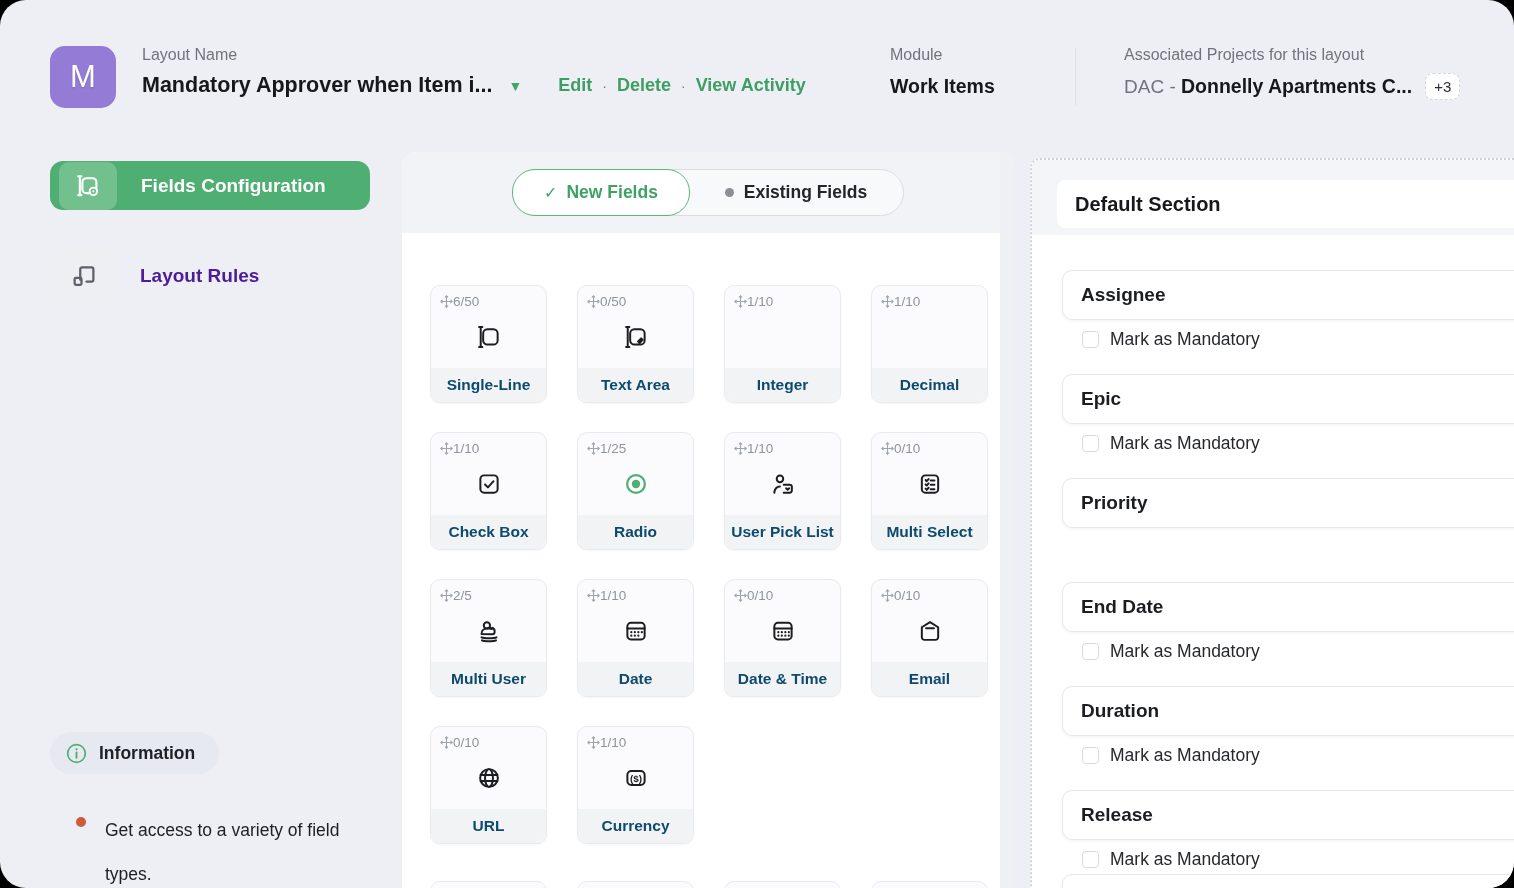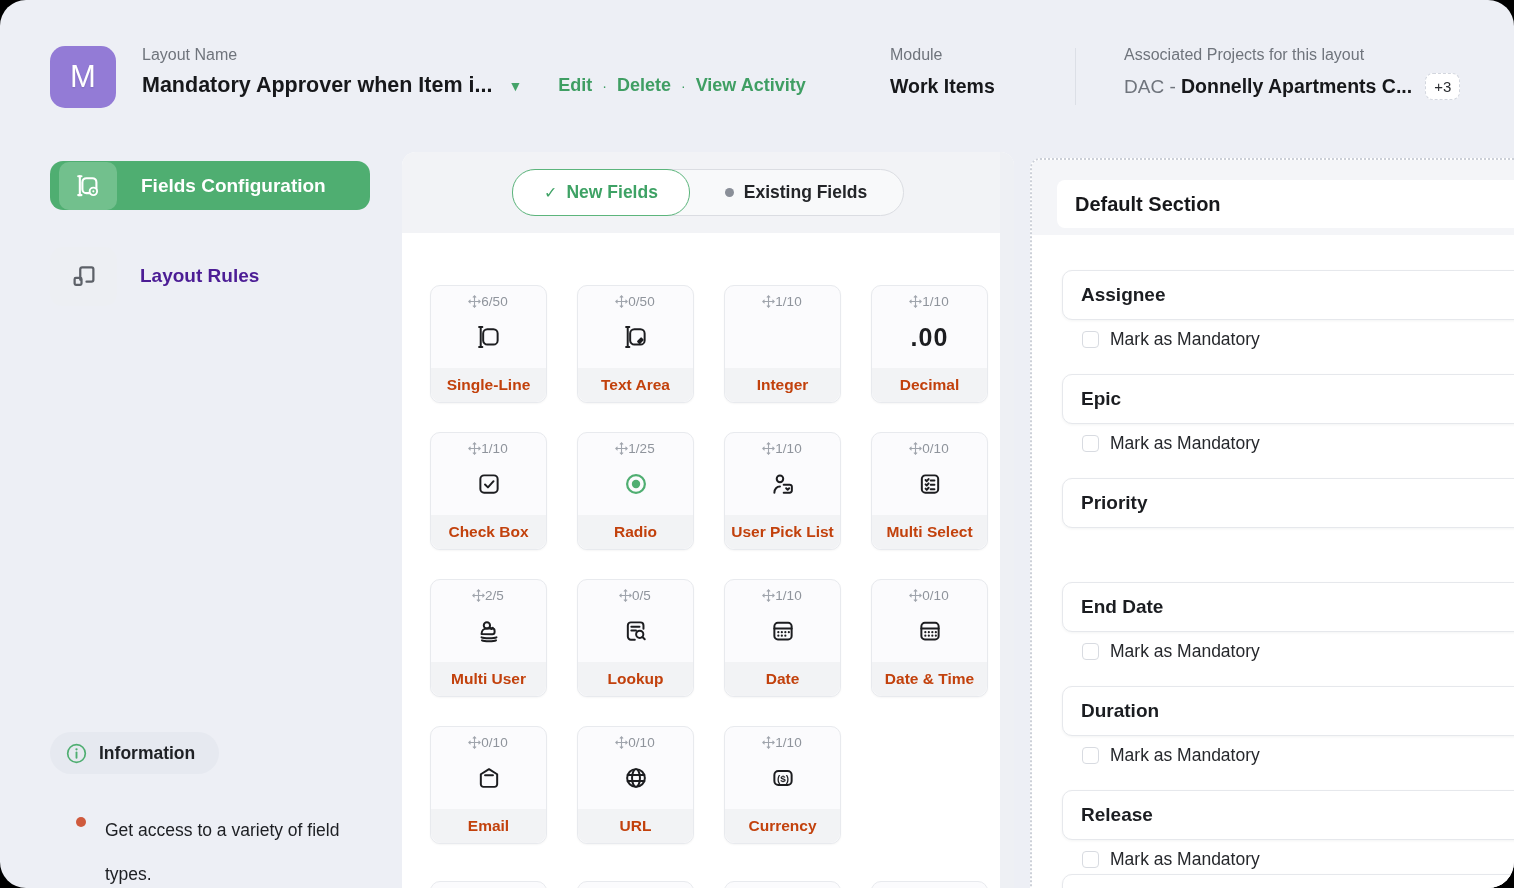--- a/index.html
+++ b/index.html
@@ -57,27 +57,27 @@
   .seg-check { color:#3ea265; font-size:16px; }
   .seg-inactive { flex:1; display:flex; align-items:center; justify-content:center; gap:10px; cursor:pointer; }
   .seg-dot { width:9px; height:9px; border-radius:50%; background:#8a8f98; }
   .seg-inactive .txt { color:#232528; font-size:17.5px; font-weight:600; }
   .scroll-track { position:absolute; right:0; top:0; width:14px; height:100%; background:#eef0f4; border-radius:0 14px 0 0; cursor:pointer; }
 
   .cards-grid { position:absolute; left:28px; top:133px; display:grid; grid-template-columns:repeat(4,117px);
                 grid-auto-rows:118px; column-gap:30px; row-gap:29px; }
   .fcard { position:relative; background:#fbfbfd; border:1px solid #e8eaee; border-radius:10px;
            box-shadow:0 1px 2px rgba(20,25,35,.04); cursor:pointer; }
-  .fcard-top { display:flex; justify-content:center; align-items:center; padding:8px 10px 0 9px; }
+  .fcard-top { display:flex; justify-content:flex-start; align-items:center; padding:8px 10px 0 9px; }
   .fcard-count { font-size:13.5px; color:#8f949c; }
   .fcard-icon { position:absolute; left:0; right:0; top:27px; height:48px; display:flex; align-items:center; justify-content:center; }
   .decimal-glyph { font-size:25px; font-weight:bold; color:#1c1d20; letter-spacing:1px; }
   .fcard-foot { position:absolute; left:0; right:0; bottom:0; height:34px; background:#f2f3f5; border-radius:0 0 10px 10px;
                 display:flex; align-items:center; justify-content:center; }
-  .fcard-foot .txt { font-size:15.5px; font-weight:600; color:#c2410c; white-space:nowrap; }
+  .fcard-foot .txt { font-size:15.5px; font-weight:600; color:#0c4a6e; white-space:nowrap; }
   .clip-row { position:absolute; left:28px; top:729px; display:flex; gap:30px; }
   .clip-card { width:117px; height:12px; background:#fbfbfd; border:1px solid #e8eaee; border-radius:10px 10px 0 0; }
 
   
   .right-panel { position:absolute; left:1030px; top:158px; width:520px; height:740px; background:#fff;
                  border:2px dotted #ccd0d8; border-radius:10px; }
   .rp-head { height:75px; background:#f4f5f8; border-radius:8px 8px 0 0; }
   .section-box { position:relative; top:20px; margin-left:25px; width:480px; height:48px; background:#fff; border-radius:8px;
                  display:flex; align-items:center; padding-left:18px; font-size:20px; font-weight:bold; color:#17181b; cursor:pointer; }
   .rp-body { padding-top:35px; }
@@ -235,23 +235,20 @@
         <div class="fcard">
     <div class="fcard-top">
       <span>
         <svg width="13" height="13" viewBox="0 0 14 14" fill="none" stroke="#a0a5ad" stroke-width="1.2" stroke-linecap="round" stroke-linejoin="round">
           <path d="M7 1.2v11.6M1.2 7h11.6"></path>
           <path d="M5.6 2.4L7 1l1.4 1.4M5.6 11.6L7 13l1.4-1.4M2.4 5.6L1 7l1.4 1.4M11.6 5.6L13 7l-1.4 1.4"></path>
         </svg>
       </span>
       <span class="fcard-count">1/10</span>
     </div>
-    <div class="fcard-icon">
-            <span class="decimal-glyph">.00</span>
-          </div>
     <div class="fcard-foot">
             <span class="txt">Decimal</span>
           </div>
   </div>
         <div class="fcard">
     <div class="fcard-top">
       <span>
         <svg width="13" height="13" viewBox="0 0 14 14" fill="none" stroke="#a0a5ad" stroke-width="1.2" stroke-linecap="round" stroke-linejoin="round">
           <path d="M7 1.2v11.6M1.2 7h11.6"></path>
           <path d="M5.6 2.4L7 1l1.4 1.4M5.6 11.6L7 13l1.4-1.4M2.4 5.6L1 7l1.4 1.4M11.6 5.6L13 7l-1.4 1.4"></path>
@@ -347,42 +344,20 @@
             <svg width="28" height="28" viewBox="0 0 24 24" fill="none" stroke="#1c1d20" stroke-width="1.7" stroke-linecap="round" stroke-linejoin="round">
               <circle cx="10.2" cy="7.2" r="2.7"></circle>
               <path d="M5.6 14.6c0-2.9 2-4.7 4.6-4.7h4.6a2 2 0 0 1 2 2v0.9a2 2 0 0 1-2 2z"></path>
               <path d="M13 9.2l1.1 1.1 1.1-1.1"></path>
               <path d="M5.6 17.4c2 1 10.8 1 12.8 0"></path>
               <path d="M6 20c2 1 10 1 12 0"></path>
             </svg>
           </div>
     <div class="fcard-foot">
             <span class="txt">Multi User</span>
-          </div>
-  </div>
-        <div class="fcard">
-    <div class="fcard-top">
-      <span>
-        <svg width="13" height="13" viewBox="0 0 14 14" fill="none" stroke="#a0a5ad" stroke-width="1.2" stroke-linecap="round" stroke-linejoin="round">
-          <path d="M7 1.2v11.6M1.2 7h11.6"></path>
-          <path d="M5.6 2.4L7 1l1.4 1.4M5.6 11.6L7 13l1.4-1.4M2.4 5.6L1 7l1.4 1.4M11.6 5.6L13 7l-1.4 1.4"></path>
-        </svg>
-      </span>
-      <span class="fcard-count">0/5</span>
-    </div>
-    <div class="fcard-icon">
-            <svg width="28" height="28" viewBox="0 0 24 24" fill="none" stroke="#1c1d20" stroke-width="1.7" stroke-linecap="round" stroke-linejoin="round">
-              <path d="M18.4 10V7.2a2.6 2.6 0 0 0-2.6-2.6H7.6A2.6 2.6 0 0 0 5 7.2v9.6a2.6 2.6 0 0 0 2.6 2.6h3.4"></path>
-              <path d="M8 8.4h7M8 11.6h4"></path>
-              <circle cx="15.2" cy="14.8" r="3.1"></circle>
-              <path d="M17.5 17.1l2 2"></path>
-            </svg>
-          </div>
-    <div class="fcard-foot">
-            <span class="txt">Lookup</span>
           </div>
   </div>
         <div class="fcard">
     <div class="fcard-top">
       <span>
         <svg width="13" height="13" viewBox="0 0 14 14" fill="none" stroke="#a0a5ad" stroke-width="1.2" stroke-linecap="round" stroke-linejoin="round">
           <path d="M7 1.2v11.6M1.2 7h11.6"></path>
           <path d="M5.6 2.4L7 1l1.4 1.4M5.6 11.6L7 13l1.4-1.4M2.4 5.6L1 7l1.4 1.4M11.6 5.6L13 7l-1.4 1.4"></path>
         </svg>
       </span>

